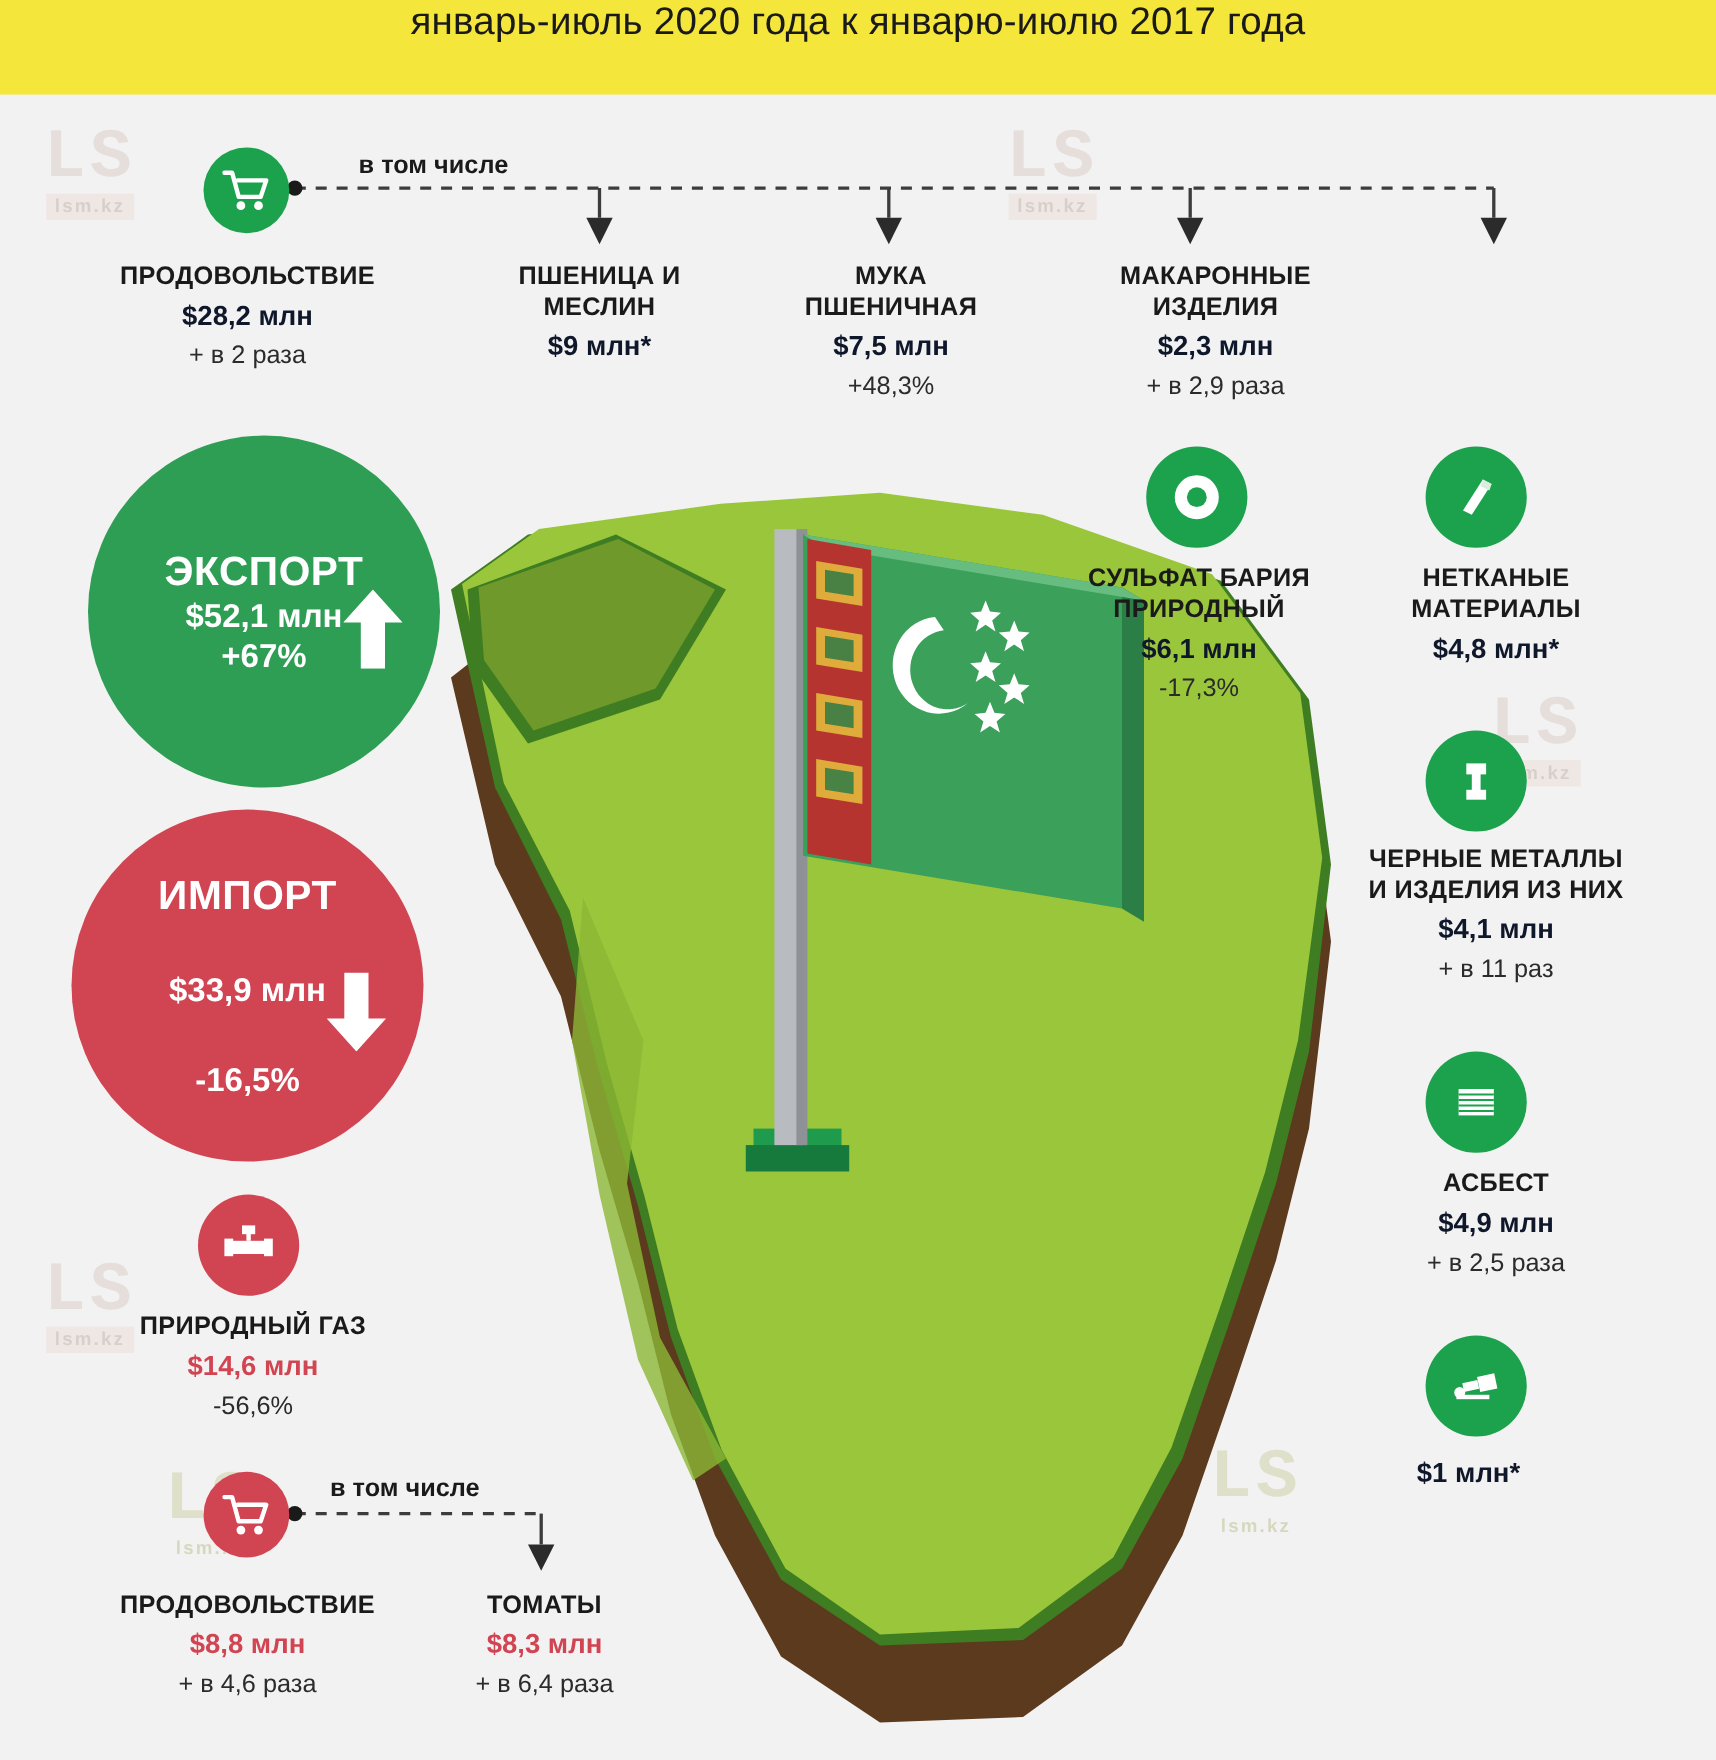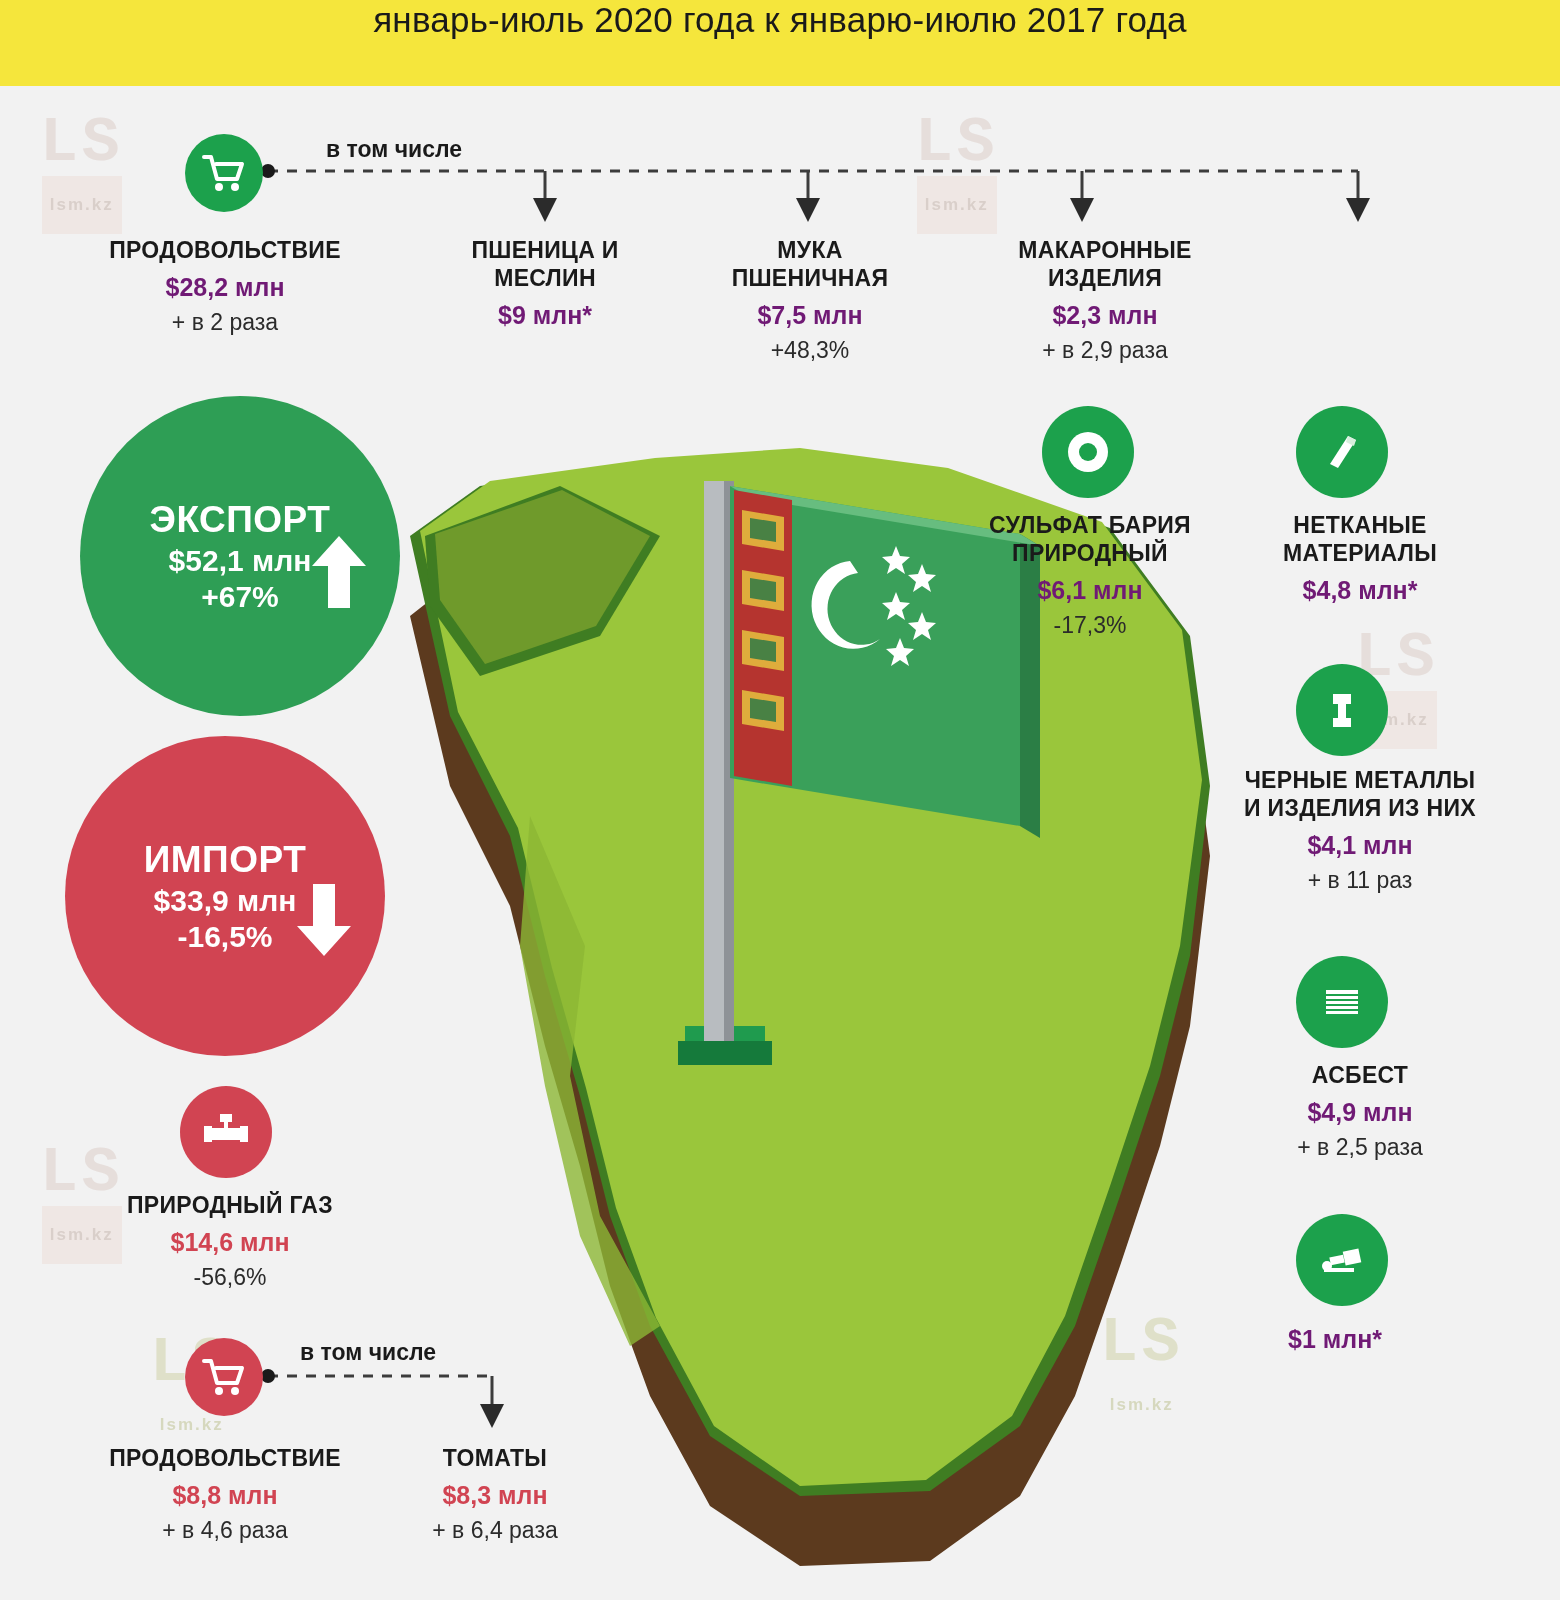--- a/index.html
+++ b/index.html
@@ -20,43 +20,43 @@
   .header-title {
     font-size:35px; color:#1a1a1a; font-weight:400;
     letter-spacing:0.2px;
   }
   
   .canvas { position:absolute; left:0; top:86px; width:1560px; height:1514px; }
 
   
   .wm { position:absolute; color:#e2dcd6; font-weight:bold; text-align:center; user-select:none; }
   .wm .ls { font-size:63px; letter-spacing:4px; line-height:56px; color:#e6dedb;font-family:Liberation Mono, monospace;}
-  .wm .kz { font-size:17px; letter-spacing:2px; background:#efe7e4; color:#d9cfca; padding:19px 8px; display:inline-block; margin-top:4px;}
+  .wm .kz { font-size:17px; letter-spacing:2px; background:#efe7e4; color:#d9cfca; padding:2px 8px; display:inline-block; margin-top:4px;}
   .wm.faint .ls { color:#dfe0c9; }
   .wm.faint .kz { background:transparent; color:#d6d8be; }
 
   
   .circle {
     position:absolute; border-radius:50%;
     display:flex; flex-direction:column; align-items:center; justify-content:center;
     color:#fff; text-align:center;
   }
   .big-green { background:#2e9e55; }
-  .big-red { background:#d14452; }
+  .big-red { background:#d14452;gap:46px; }
   .icon-circle { background:#1ca14c; }
   .icon-circle.red { background:#d14452; }
 
   .c-title { font-size:37px; font-weight:bold; letter-spacing:0.5px; }
   .c-val { font-size:30px; font-weight:bold; margin-top:3px;}
   .c-pct { font-size:30px; font-weight:bold; margin-top:2px;}
 
   
   .node { position:absolute; text-align:center; }
   .node .lbl { font-size:23px; font-weight:bold; color:#1a1a1a; line-height:28px; letter-spacing:0.3px;}
-  .node .val { font-size:25px; font-weight:bold; color:#701a75; margin-top:9px;}
+  .node .val { font-size:25px; font-weight:bold; color:#0f172a; margin-top:9px;}
   .node .val.red { color:#d14452; }
   .node .chg { font-size:23px; color:#2b2b2b; margin-top:7px;}
 
   .inline-note { position:absolute; font-size:23px; color:#1a1a1a; font-weight:bold;}
 
   svg.connector { position:absolute; left:0; top:0; width:1560px; height:1514px; pointer-events:none; }
 </style>
 </head>
 <body>
 

